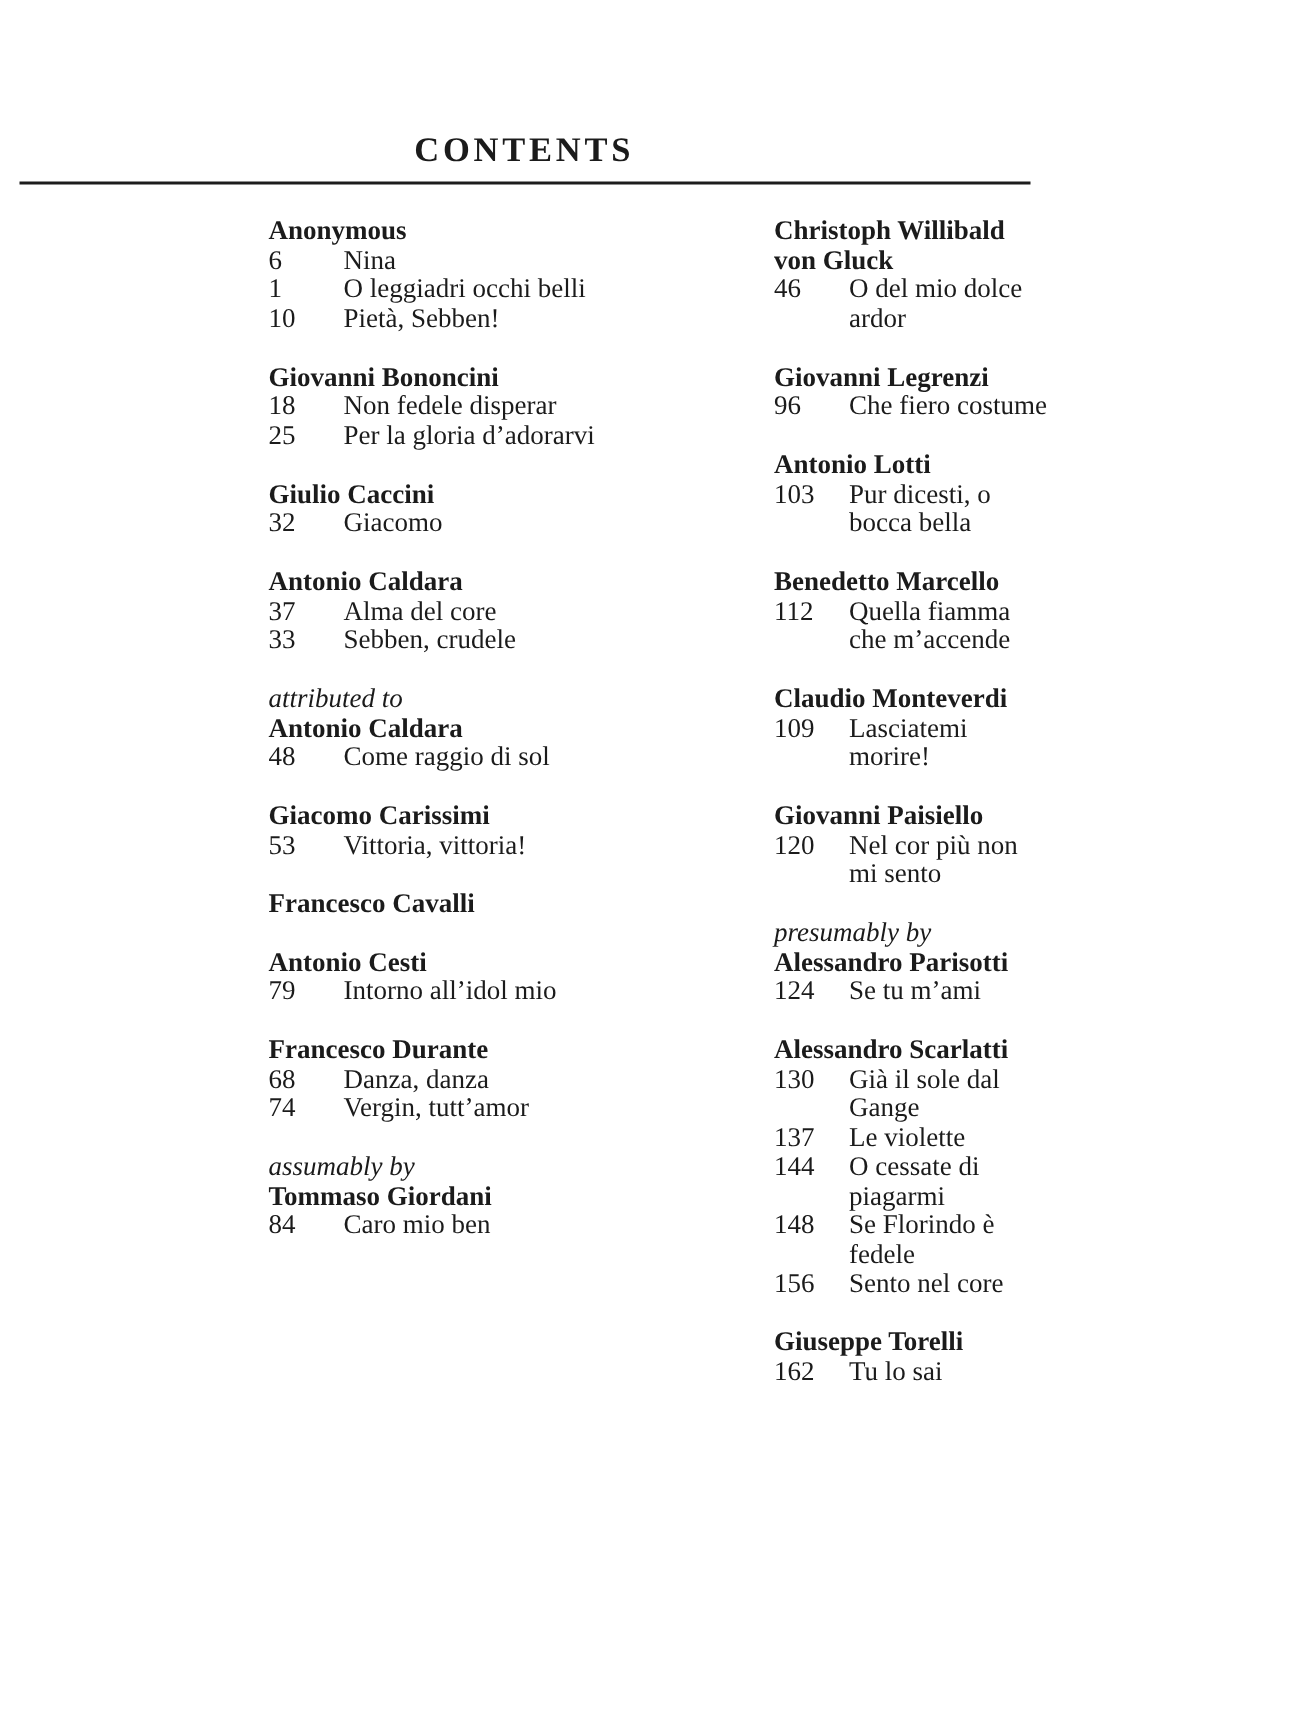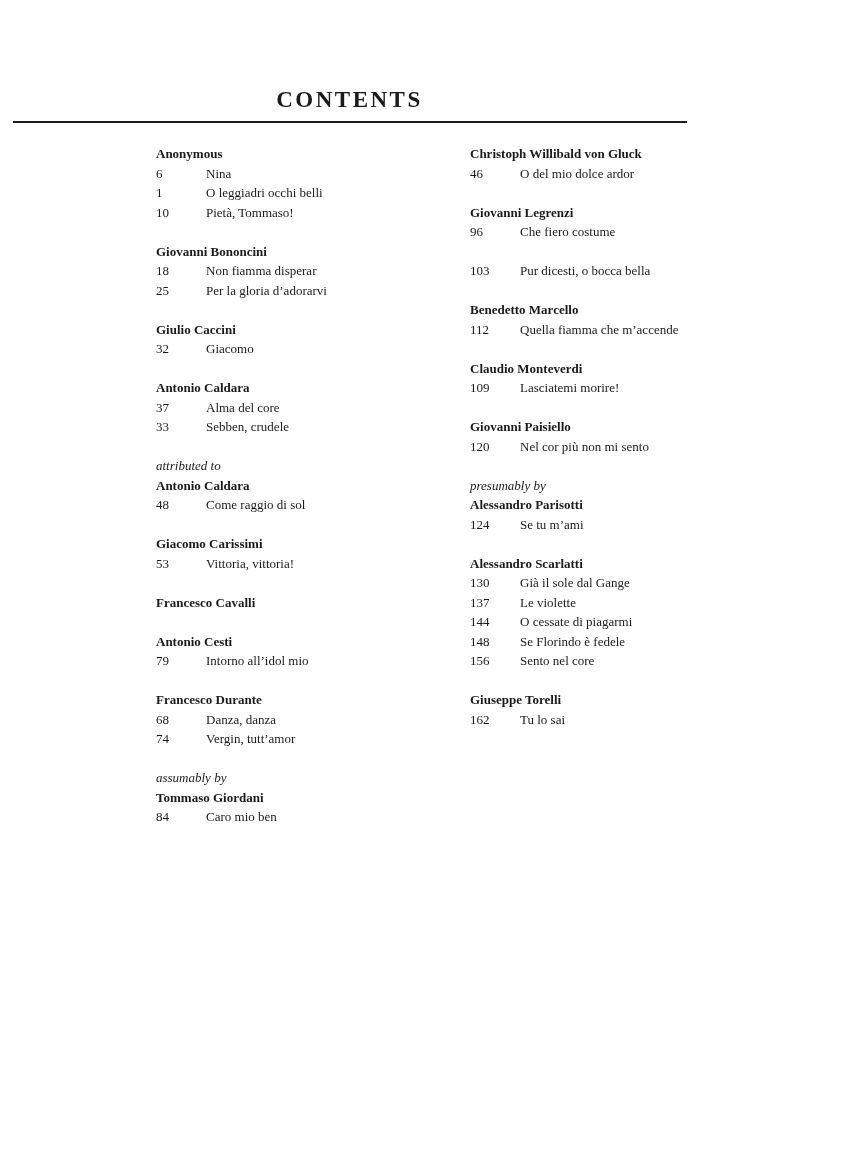--- a/index.html
+++ b/index.html
@@ -37,22 +37,23 @@
     border-top: 2px solid #1c1c1c;
     height: 0;
   }
   .columns {
     margin-left: 156px;
     margin-top: 21px;
     display: flex;
     align-items: flex-start;
   }
   .col {
-    font-size: 13px;
+    font-size: 18px;
     line-height: 19.5px;
+    margin-left: 23px;
   }
   .col-left {
     width: 314px;
     flex: 0 0 314px;
   }
   .col-right {
     flex: 1 1 auto;
   }
   .group {
     margin-bottom: 19.5px;
@@ -88,28 +89,28 @@
           <div class="entry">
             <span class="page-num">6</span>
             <span class="song-title">Nina</span>
           </div>
           <div class="entry">
             <span class="page-num">1</span>
             <span class="song-title">O leggiadri occhi belli</span>
           </div>
           <div class="entry">
             <span class="page-num">10</span>
-            <span class="song-title">Pietà, Tommaso!</span>
+            <span class="song-title">Pietà, Sebben!</span>
           </div>
         </div>
         <div class="group">
           <div class="composer">Giovanni Bononcini</div>
           <div class="entry">
             <span class="page-num">18</span>
-            <span class="song-title">Non fiamma disperar</span>
+            <span class="song-title">Non fedele disperar</span>
           </div>
           <div class="entry">
             <span class="page-num">25</span>
             <span class="song-title">Per la gloria d’adorarvi</span>
           </div>
         </div>
         <div class="group">
           <div class="composer">Giulio Caccini</div>
           <div class="entry">
             <span class="page-num">32</span>
@@ -181,20 +182,21 @@
           </div>
         </div>
         <div class="group">
           <div class="composer">Giovanni Legrenzi</div>
           <div class="entry">
             <span class="page-num">96</span>
             <span class="song-title">Che fiero costume</span>
           </div>
         </div>
         <div class="group">
+          <div class="composer">Antonio Lotti</div>
           <div class="entry">
             <span class="page-num">103</span>
             <span class="song-title">Pur dicesti, o bocca bella</span>
           </div>
         </div>
         <div class="group">
           <div class="composer">Benedetto Marcello</div>
           <div class="entry">
             <span class="page-num">112</span>
             <span class="song-title">Quella fiamma che m’accende</span>

